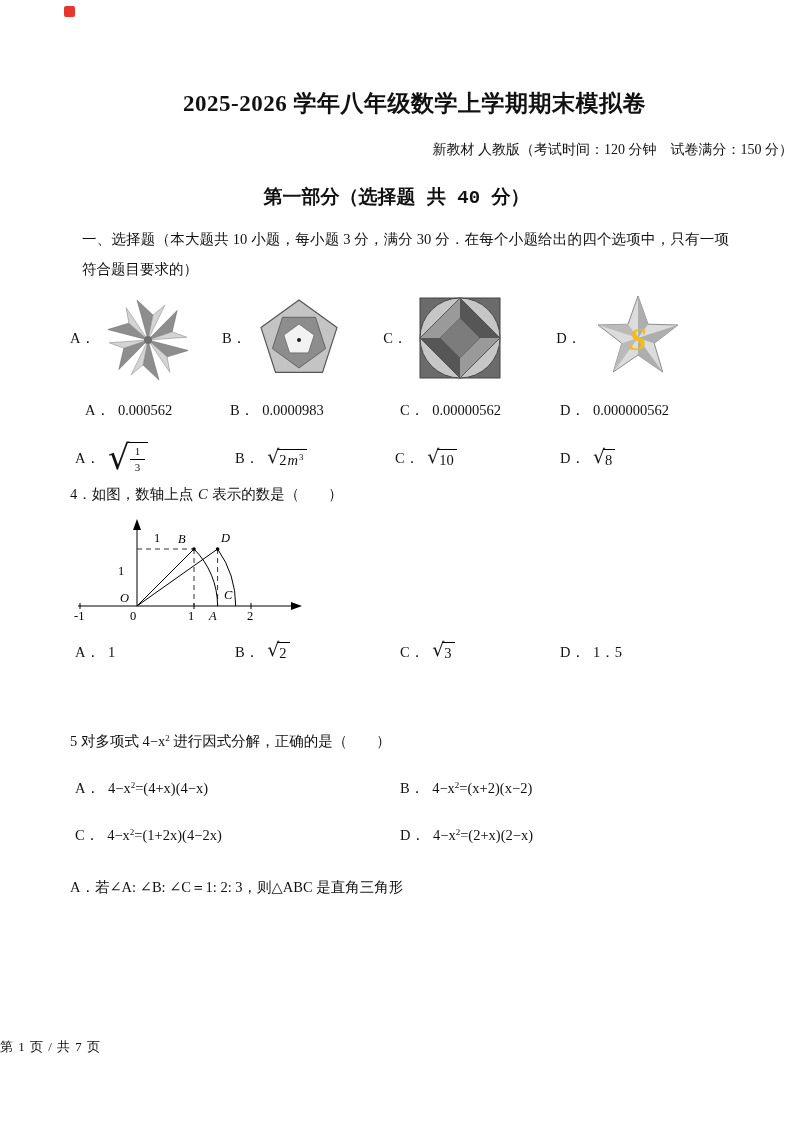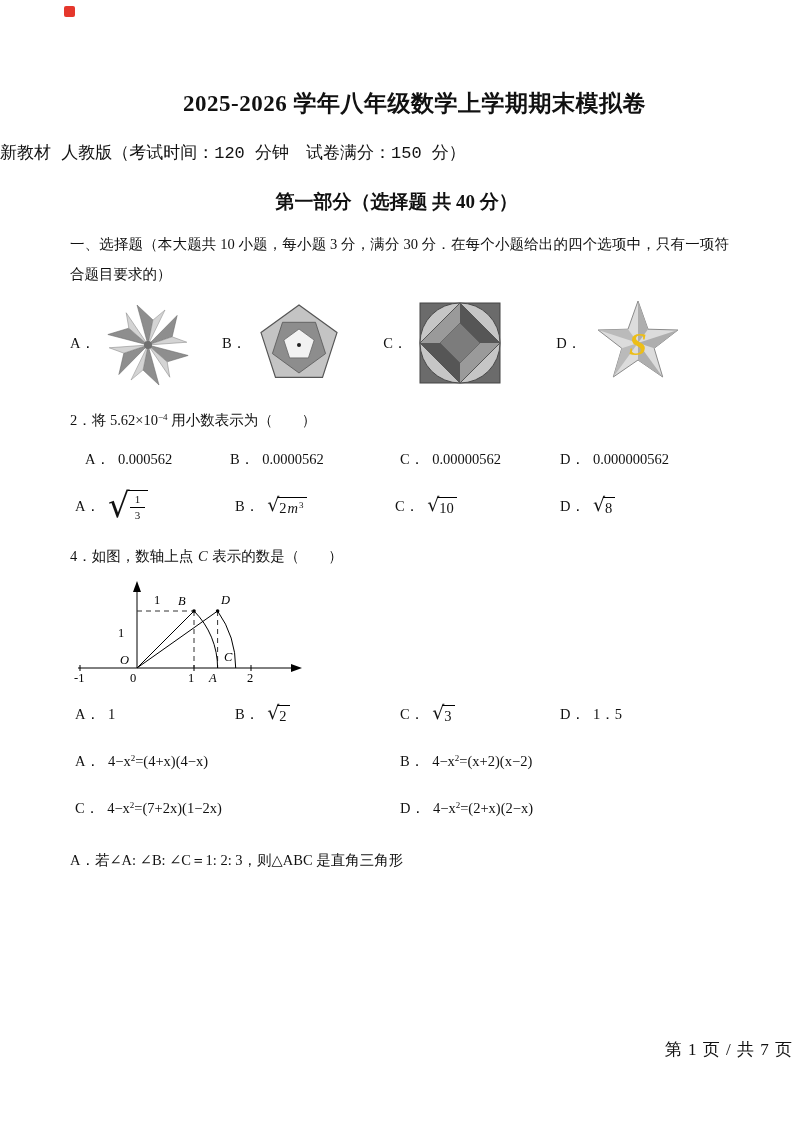--- a/index.html
+++ b/index.html
@@ -1,25 +1,25 @@
 <!DOCTYPE html>
 <html><head>
 <meta charset="utf-8">
 <style>
   html,body{margin:0;padding:0;background:#e9e9e9;}
   .page{position:relative;width:793px;height:1122px;margin:0 auto;background:#ffffff;
         font-family:"Liberation Serif","DejaVu Serif",serif;color:#111;overflow:hidden;}
   .red-mark{position:absolute;left:64px;top:6px;width:11px;height:11px;background:#e5372c;border-radius:2px;}
   .title{margin:0;padding-top:88px;text-align:center;font-size:23px;font-weight:700;letter-spacing:.5px;padding-left:36px;}
-  .subtitle{margin-top:22px;text-align:left;font-size:17px;font-family:Liberation Mono, monospace;}
-  .part-title{margin:25px 0 0 0;text-align:center;font-size:19px;font-weight:700;}
+  .subtitle{margin-top:22px;text-align:right;font-size:14px;}
+  .part-title{margin:25px 0 0 0;text-align:center;font-size:19px;font-weight:700;font-family:Liberation Mono, monospace;}
   .content{margin:0 64px 0 70px;font-size:14.5px;line-height:1.6;}
-  .intro{margin:15px 0 0 0;line-height:2.05;text-align:justify;}
+  .intro{margin:15px 0 0 12px;line-height:2.05;text-align:justify;}
   .qtext{margin:16px 0 0 0;}
-  .q2t{margin-top:20px;} .q5t{margin-top:66px;} .q4t{margin-top:18px;}
+  .q2t{margin-top:20px;} .q5t{margin-top:66px;} .q4t{margin-top:4px;}
   .pattern-row{display:flex;align-items:center;margin-top:8px;height:92px;}
   .pattern-item{display:flex;align-items:center;}
   .pattern-item .opt-label{margin-right:5px;}
   .gapA{margin-right:26px;} .gapB{margin-right:36px;} .gapC{margin-right:48px;}
   .opt-row{display:flex;align-items:center;margin-top:15px;}
   .pl15{padding-left:15px;} .pl5{padding-left:5px;}
   .opt{display:inline-flex;align-items:center;white-space:nowrap;}
   .opt .opt-label{margin-right:8px;}
   .w145{width:145px;} .w160{width:160px;} .w165{width:165px;} .w170{width:170px;} .w325{width:325px;}
   .tall{min-height:40px;margin-top:16px;}
@@ -30,21 +30,21 @@
   .sqrt .sign{font-size:19px;line-height:15px;margin-right:-2px;font-family:"DejaVu Sans",sans-serif;}
   .sqrt .rad{border-top:1px solid #000;padding:1px 3px 0 2px;line-height:1.25;}
   .sqrt.big .sign{font-size:34px;line-height:30px;}
   .frac{display:inline-flex;flex-direction:column;font-size:11px;line-height:1.35;text-align:center;vertical-align:middle;}
   .frac .num{border-bottom:1px solid #000;padding:0 5px;}
   .frac .den{padding:0 5px;}
   .fig4{margin:6px 0 0 4px;}
   .fig4 svg{display:block;}
   .q5row{margin-top:24px;}
   .q6opt{margin-top:28px;}
-  .footer{position:absolute;top:1038px;left:0;width:100%;text-align:right;font-size:17px;letter-spacing:1px;}
+  .footer{position:absolute;top:1038px;left:0;width:100%;text-align:left;font-size:13px;letter-spacing:1px;}
   svg text{font-family:"Liberation Serif","DejaVu Serif",serif;}
 </style>
 </head>
 <body>
 
 <div class="page">
 
   <div class="red-mark"></div>
 
   <h1 class="title">2025-2026 学年八年级数学上学期期末模拟卷</h1>
@@ -103,29 +103,28 @@
           <polygon points="52,44 52,2 62,30.2" fill="#aeaeae"></polygon>
           <polygon points="52,44 91.9,31 68.2,49.3" fill="#aeaeae"></polygon>
           <polygon points="52,44 76.7,78 52,61" fill="#aeaeae"></polygon>
           <polygon points="52,44 27.3,78 35.8,49.3" fill="#bababa"></polygon>
           <polygon points="52,44 12.1,31 42,30.2" fill="#bababa"></polygon>
           <text x="52" y="56" text-anchor="middle" font-size="32" font-weight="bold" font-style="italic" fill="#edbe17">S</text>
         </svg>
       </div>
     </div>
 
-    <p class="qtext q2t"><span>2．将 </span><span class="math"><span>5.62×10</span><sup>−4</sup></span><span> 用小数表示为（　　）</span></p>
     <div class="opt-row pl15">
       <span class="opt w145">
           <span class="opt-label">A．</span>
           <span>0.000562</span>
         </span>
       <span class="opt w170">
           <span class="opt-label">B．</span>
-          <span>0.0000562</span>
+          <span>0.0000983</span>
         </span>
       <span class="opt w160">
           <span class="opt-label">C．</span>
           <span>0.00000562</span>
         </span>
       <span class="opt">
           <span class="opt-label">D．</span>
           <span>0.000000562</span>
         </span>
     </div>
@@ -218,34 +217,35 @@
             <span class="sign">√</span>
             <span class="rad">3</span>
           </span>
         </span>
       <span class="opt">
           <span class="opt-label">D．</span>
           <span>1．5</span>
         </span>
     </div>
 
+    <p class="qtext q5t"><span>5 对多项式 </span><span class="math"><span>4−x</span><sup>2</sup></span><span> 进行因式分解，正确的是（　　）</span></p>
     <div class="opt-row q5row pl5">
       <span class="opt w325">
           <span class="opt-label">A．</span>
           <span class="math"><span>4−x</span><sup>2</sup><span>=(4+x)(4−x)</span></span>
         </span>
       <span class="opt">
           <span class="opt-label">B．</span>
           <span class="math"><span>4−x</span><sup>2</sup><span>=(x+2)(x−2)</span></span>
         </span>
     </div>
     <div class="opt-row q5row pl5">
       <span class="opt w325">
           <span class="opt-label">C．</span>
-          <span class="math"><span>4−x</span><sup>2</sup><span>=(7+2x)(1−2x)</span></span>
+          <span class="math"><span>4−x</span><sup>2</sup><span>=(1+2x)(4−2x)</span></span>
         </span>
       <span class="opt">
           <span class="opt-label">D．</span>
           <span class="math"><span>4−x</span><sup>2</sup><span>=(2+x)(2−x)</span></span>
         </span>
     </div>
 
     <p class="qtext q6opt">A．若∠A: ∠B: ∠C＝1: 2: 3，则△ABC 是直角三角形</p>
 
   </div>

